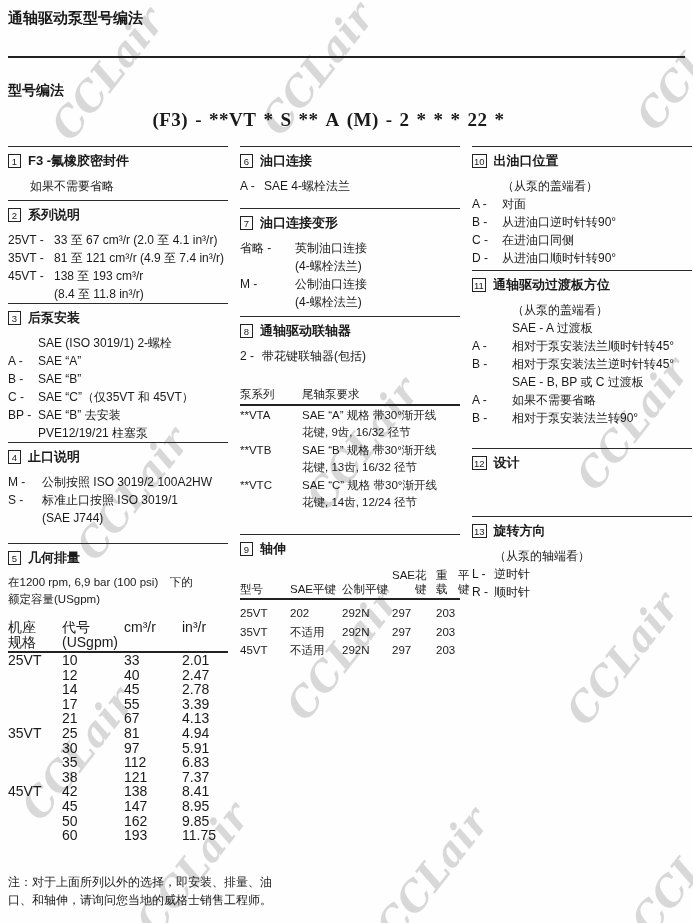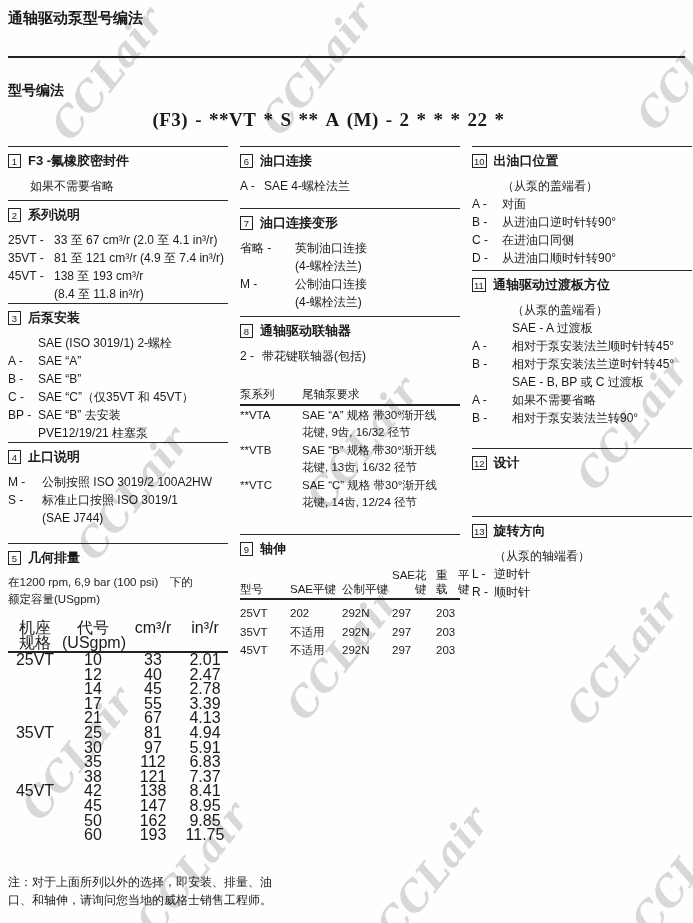--- a/index.html
+++ b/index.html
@@ -26,21 +26,21 @@
   .nbox{display:inline-flex;align-items:center;justify-content:center;min-width:13px;height:14px;
         border:1.2px solid #222;font-size:9.5px;padding:0 1px;box-sizing:border-box;}
   .stitle{font-weight:bold;font-size:13px;}
   .ln{display:flex;font-size:12px;line-height:18px;}
   .ln .k{flex:0 0 auto;white-space:pre;}
   .ln .t{white-space:pre-wrap;}
   .kw22 .k{min-width:22px;} .kw24 .k{min-width:24px;} .kw30 .k{min-width:30px;}
   .kw34 .k{min-width:34px;} .kw40 .k{min-width:40px;} .kw46 .k{min-width:46px;} .kw55 .k{min-width:55px;}
   .intro{font-size:11.5px;line-height:17px;}
   
-  .dtable{margin-top:12px;font-size:16px;text-align:center;}
+  .dtable{margin-top:12px;font-size:14px;}
   .dhead{display:grid;grid-template-columns:54px 62px 58px 46px;border-bottom:2px solid #222;padding-bottom:1px;}
   .dhead .hc{display:flex;flex-direction:column;line-height:15px;}
   .drow{display:grid;grid-template-columns:54px 62px 58px 46px;line-height:14.6px;}
   
   .ctable{margin-top:22px;font-size:11.5px;}
   .chead{display:grid;grid-template-columns:62px 1fr;border-bottom:2px solid #222;padding-bottom:2px;line-height:15px;margin-top:8px;}
   .crow{display:grid;grid-template-columns:62px 1fr;line-height:17px;margin-top:1px;}
   .crow .l2{grid-column:2;}
   
   .stable{margin-top:10px;font-size:11.5px;}

